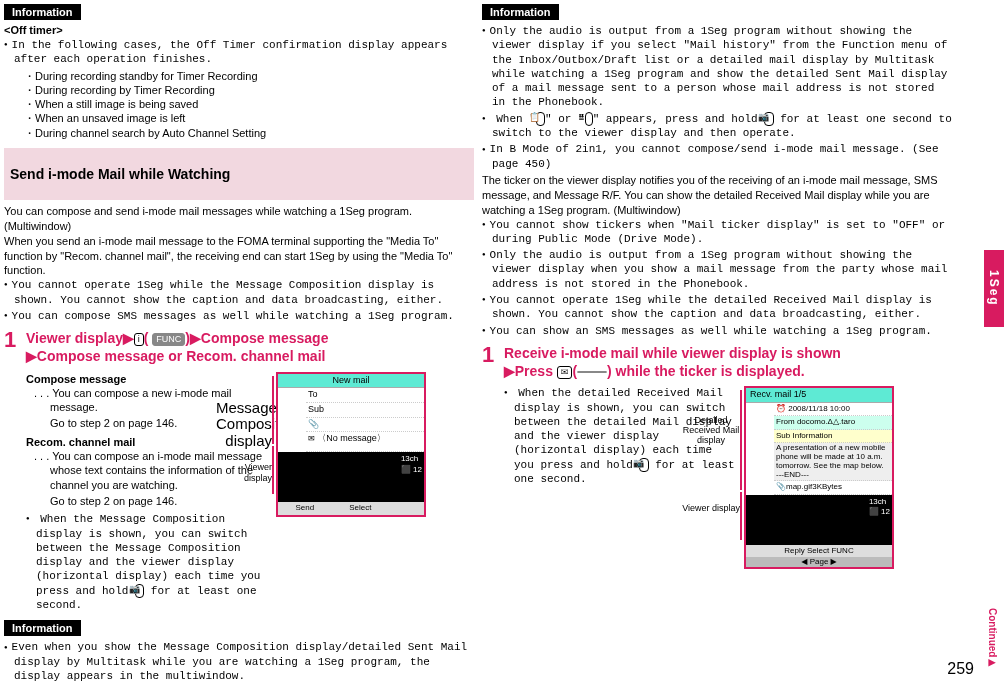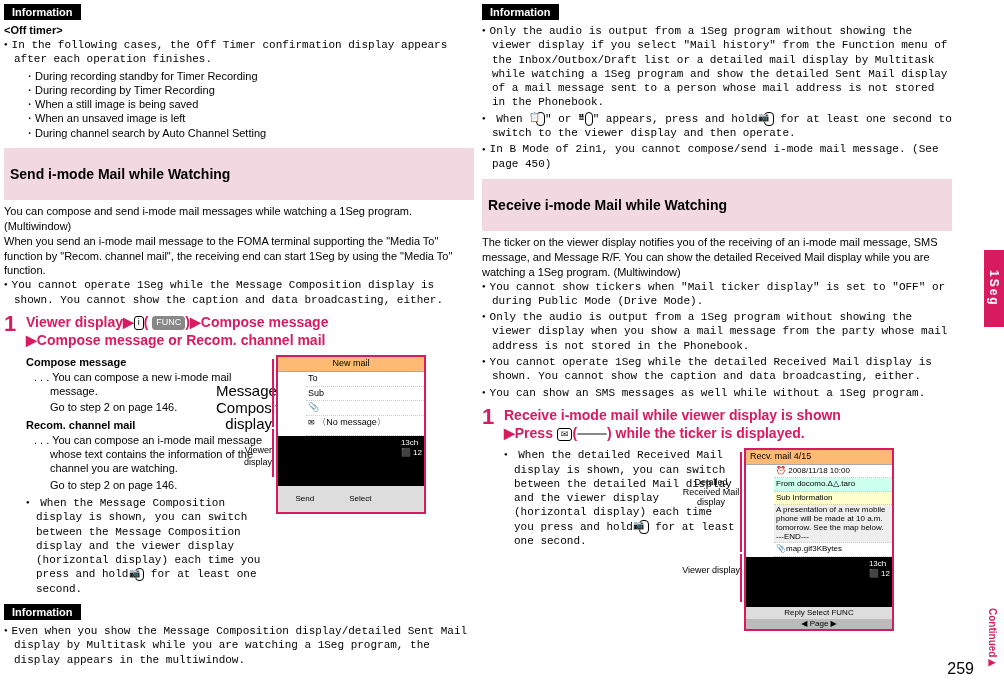--- a/index.html
+++ b/index.html
@@ -69,21 +69,21 @@
   .opt-cont { padding-left: 24px; line-height:1.3;}
   .row-flex { display: flex; gap: 6px; }
   .row-flex .text-area { flex: 1; }
   .phone-shot {
     width: 150px;
     border: 2px solid #d81b60;
     position: relative;
     font-size: 9px;
     background:#fff;
   }
-  .phone-shot .ph-title { background:#fdba74; font-size:9px; padding:1px 0; text-align:center; border-bottom:1px solid #aaa;}
+  .phone-shot .ph-title { background:#5eead4; font-size:9px; padding:1px 0; text-align:center; border-bottom:1px solid #aaa;}
   .phone-shot .ph-line { padding:1px 2px; font-size:9px; border-bottom:1px dotted #ccc;margin-left:28px;}
   .phone-shot .ph-viewer { height:50px; background:#000; color:#fff; font-size:8px; padding:12px; position:relative;}
   .phone-shot-wrap { position: relative; }
   .side-tab {
     position:absolute;
     right:0;
     top:250px;
     background:#d81b60;
     color:#fff;
     font-size:12px;
@@ -123,20 +123,21 @@
     <div class="sub-indent">・During recording standby for Timer Recording</div>
     <div class="sub-indent">・During recording by Timer Recording</div>
     <div class="sub-indent">・When a still image is being saved</div>
     <div class="sub-indent">・When an unsaved image is left</div>
     <div class="sub-indent">・During channel search by Auto Channel Setting</div>
 
     <div class="section-hdr">Send i-mode Mail while Watching</div>
     <div class="bold-desc" style="white-space:pre-line">You can compose and send i-mode mail messages while watching a 1Seg program. (Multiwindow)
 When you send an i-mode mail message to the FOMA terminal supporting the "Media To" function by "Recom. channel mail", the receiving end can start 1Seg by using the "Media To" function.</div>
     <p class="bullet-p">You cannot operate 1Seg while the Message Composition display is shown. You cannot show the caption and data broadcasting, either.</p>
+    <p class="bullet-p">You can compose SMS messages as well while watching a 1Seg program.</p>
 
     <div class="step-row">
       <div class="step-num">1</div>
       <div class="step-body">
         <span>Viewer display</span><span class="arrow">▶</span><span class="icon-pill">i</span>(
         <span class="icon-pill" style="background:#888;color:#fff;border-color:#888">FUNC</span>)<span class="arrow">▶</span><span>Compose message</span><br>
         <span class="arrow">▶</span><span>Compose message or Recom. channel mail</span>
 
         <div class="opt-block row-flex">
           <div class="text-area">
@@ -159,21 +160,21 @@
             <div style="position:absolute; left:-2px; top:74px; width:2px; height:48px; background:#d81b60"></div>
             <div class="phone-shot" style="margin-left:2px">
               <div class="ph-title">New mail</div>
               <div class="ph-line">To</div>
               <div class="ph-line">Sub</div>
               <div class="ph-line">📎</div>
               <div class="ph-line" style="height:20px"><span style="font-size:8px">✉</span> <span>〈No message〉</span></div>
               <div class="ph-viewer">
                 <div style="position:absolute;right:2px;top:2px;font-size:8px">13ch<br>⬛ 12</div>
               </div>
-              <div style="font-size:8px; display:flex; justify-content:space-around; background:#ddd;padding:8px 0">
+              <div style="font-size:8px; display:flex; justify-content:space-around; background:#ddd;padding:1px 0">
                 <span>Send</span>
                   <span>Select</span>
                   <span></span>
               </div>
             </div>
           </div>
         </div>
       </div>
     </div>
 
@@ -185,26 +186,25 @@
   <div class="col">
     <div class="info-bar">Information</div>
     <p class="bullet-p">Only the audio is output from a 1Seg program without showing the viewer display if you select "Mail history" from the Function menu of the Inbox/Outbox/Draft list or a detailed mail display by Multitask while watching a 1Seg program and show the detailed Sent Mail display of a mail message sent to a person whose mail address is not stored in the Phonebook.</p>
     <p class="bullet-p">
       <span>When "</span><span class="key-icon">📋</span><span>" or "</span><span class="key-icon">≣</span><span>" appears, press and hold</span>
       <span class="key-icon">📷</span>
       <span>for at least one second to switch to the viewer display and then operate.</span>
     </p>
     <p class="bullet-p">In B Mode of 2in1, you cannot compose/send i-mode mail message. (See page 450)</p>
 
-    <div class="section-hdr">Receive i-mode Mail while Watching</div>
     <div class="bold-desc">The ticker on the viewer display notifies you of the receiving of an i-mode mail message, SMS message, and Message R/F. You can show the detailed Received Mail display while you are watching a 1Seg program. (Multiwindow)</div>
     <p class="bullet-p">You cannot show tickers when "Mail ticker display" is set to "OFF" or during Public Mode (Drive Mode).</p>
     <p class="bullet-p">Only the audio is output from a 1Seg program without showing the viewer display when you show a mail message from the party whose mail address is not stored in the Phonebook.</p>
     <p class="bullet-p">You cannot operate 1Seg while the detailed Received Mail display is shown. You cannot show the caption and data broadcasting, either.</p>
-    <p class="bullet-p">You can show an SMS messages as well while without a 1Seg program.</p>
+    <p class="bullet-p">You can show an SMS messages as well while watching a 1Seg program.</p>
 
     <div class="step-row">
       <div class="step-num">1</div>
       <div class="step-body">
         <span>Receive i-mode mail while viewer display is shown</span><br>
         <span class="arrow">▶</span><span>Press</span>
         <span class="icon-pill">✉</span><span>(</span><span class="icon-pill" style="background:#888;border-color:#888;width:30px"></span><span>) while the ticker is displayed.</span>
 
         <div class="opt-block row-flex" style="margin-top:6px">
           <div class="text-area">
@@ -213,21 +213,21 @@
               <span class="key-icon">📷</span>
               <span>for at least one second.</span>
             </p>
           </div>
           <div class="phone-shot-wrap" style="width:210px">
             <div style="position:absolute; left:-60px; top:30px; font-size:9px; text-align:center; width:58px; line-height:1.1">Detailed Received Mail display</div>
             <div style="position:absolute; left:-60px; top:118px; font-size:9px; text-align:right; width:58px; line-height:1.1">Viewer display</div>
             <div style="position:absolute; left:-2px; top:4px; width:2px; height:100px; background:#d81b60"></div>
             <div style="position:absolute; left:-2px; top:106px; width:2px; height:48px; background:#d81b60"></div>
             <div class="phone-shot" style="margin-left:2px;width:150px">
-              <div class="ph-title" style="text-align:left;padding-left:4px">Recv. mail     4/15</div>
+              <div class="ph-title" style="text-align:left;padding-left:4px">Recv. mail     1/5</div>
               <div class="ph-line" style="font-size:8px"><span>⏰</span> <span>2008/11/18 10:00</span></div>
               <div class="ph-line" style="font-size:8px;background:#cfe">From docomo.Δ△.taro</div>
               <div class="ph-line" style="font-size:8px;background:#ffc">Sub Information</div>
               <div class="ph-line" style="font-size:8px;height:38px;line-height:1.1;background:#eee">
                 <span>A presentation of a new mobile phone will be made at 10 a.m. tomorrow. See the map below.</span><br>
                 <span>---END---</span>
               </div>
               <div class="ph-line" style="font-size:8px;display:flex;">
                 <span>📎<span>map.gif</span></span>
                   <span>3KBytes</span>

